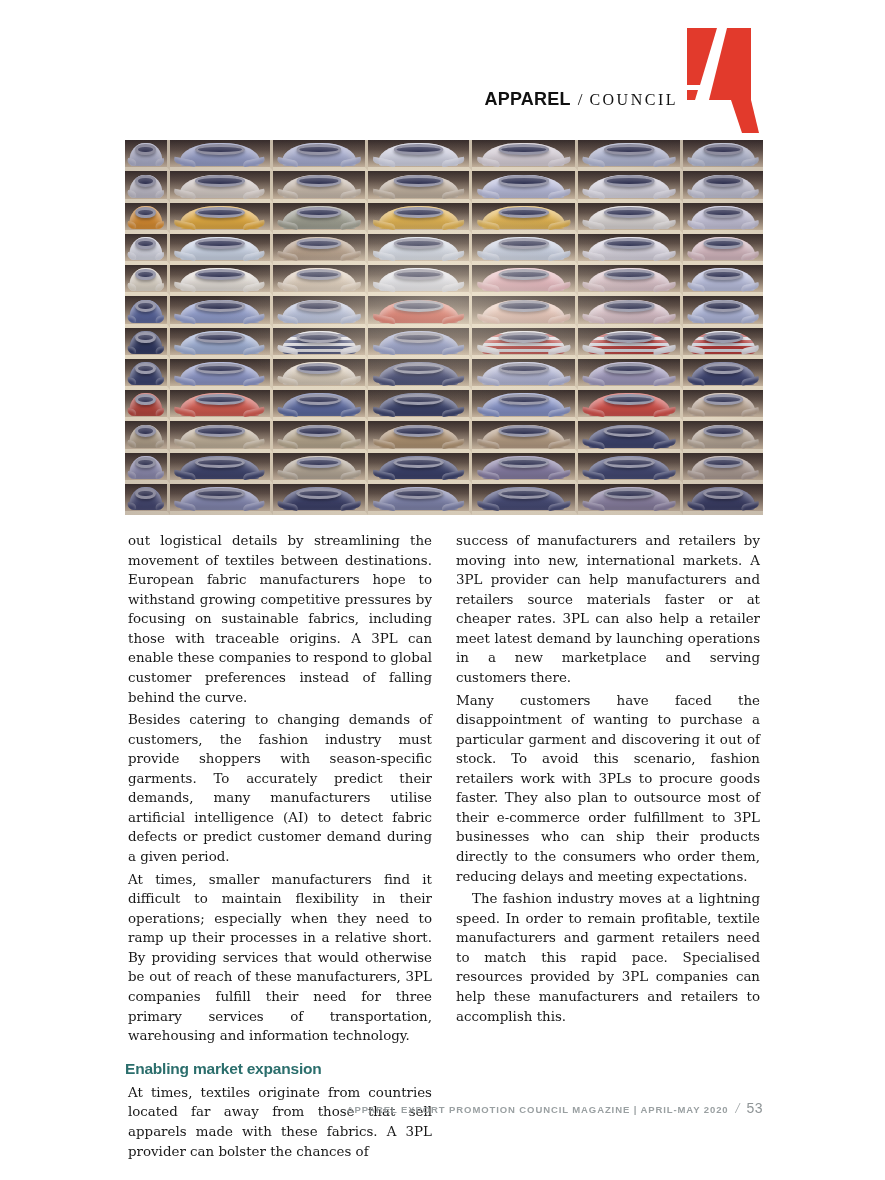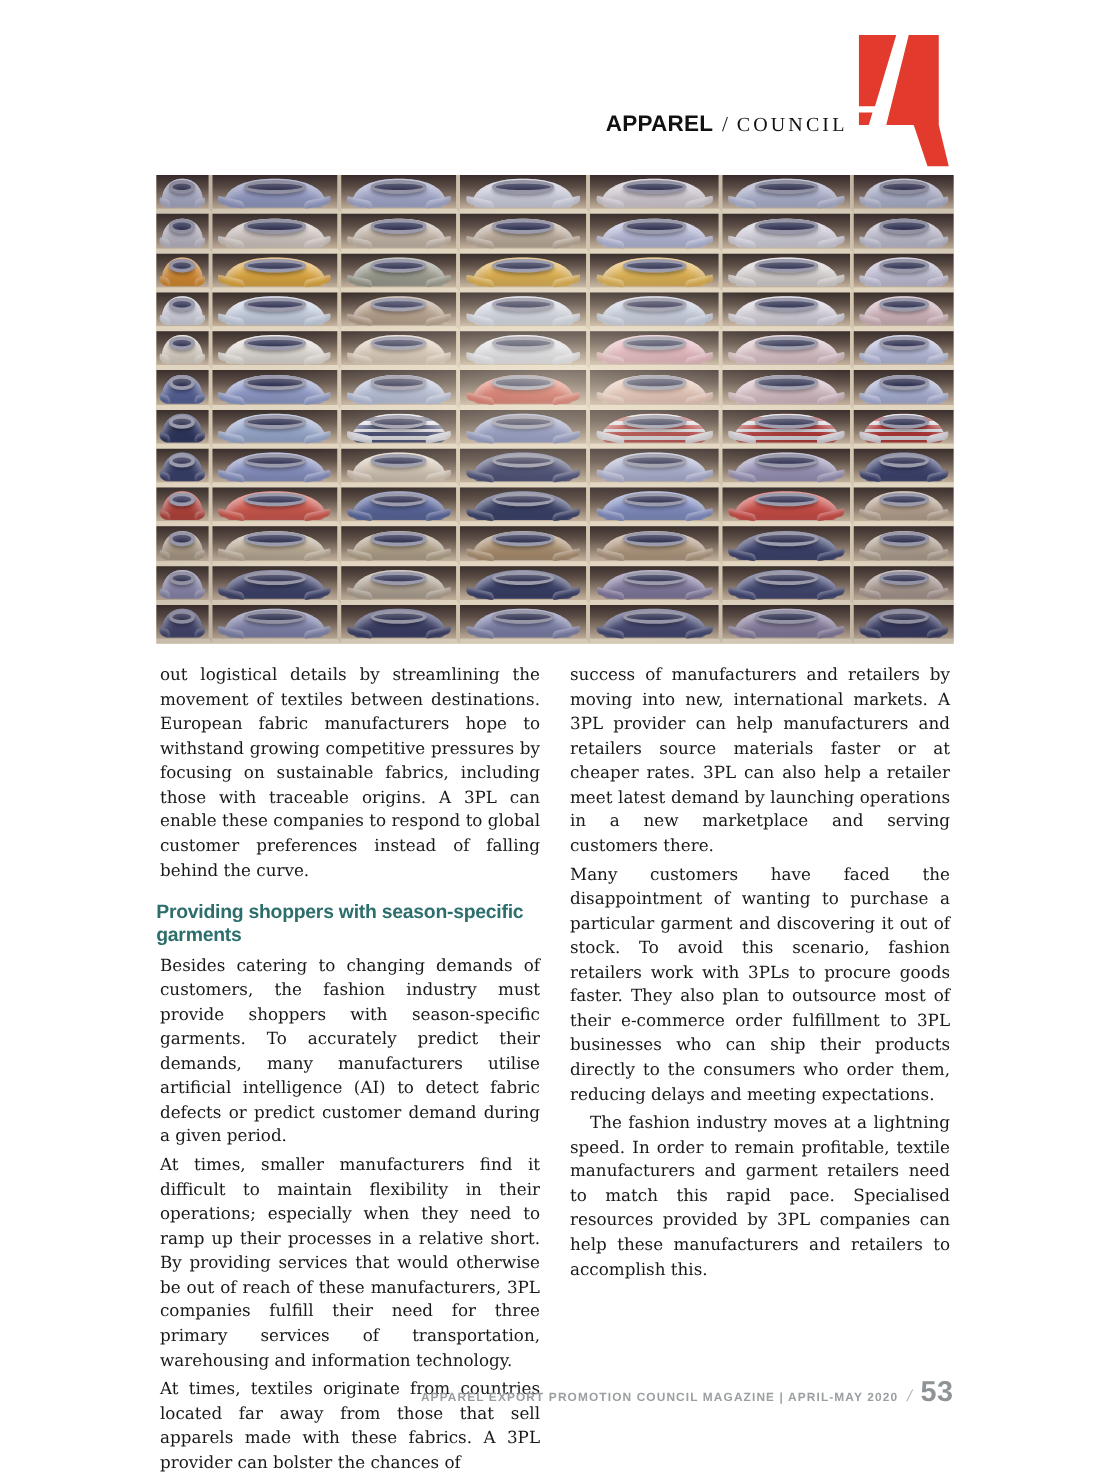--- a/index.html
+++ b/index.html
@@ -66,21 +66,21 @@
   }
 
   
   .footer {
     position:absolute; top:1100px; right:0;
     display:flex; align-items:baseline; gap:7px;
     font-family:"Liberation Sans", sans-serif; white-space:nowrap;
   }
   .footer-text { font-size:9.5px; letter-spacing:0.9px; font-weight:bold; }
   .footer-slash { font-family:"Liberation Serif", serif; font-style:italic; font-size:14px; }
-  .footer-page { font-size:23px; font-weight:bold; letter-spacing:0.5px; }
+  .footer-page { font-size:14px; font-weight:normal; letter-spacing:0.5px; }
 </style>
 </head>
 <body>
 
 <div class="page">
   <div class="content">
 
     <div class="header">
       <div class="brand">
         <div class="brand-text">
@@ -687,23 +687,23 @@
             <div class="wing r" style="background: rgb(62, 70, 111);"></div>
             <div class="collar" style="background: rgb(38, 43, 73);"></div>
           </div>
         </div>
         <div class="photo-overlay"></div>
     </div>
 
     <div class="columns">
       <div class="col" id="left-col">
           <p style="color: rgb(24, 24, 24);">out logistical details by streamlining the movement of textiles between destinations. European fabric manufacturers hope to withstand growing competitive pressures by focusing on sustainable fabrics, including those with traceable origins. A 3PL can enable these companies to respond to global customer preferences instead of falling behind the curve.</p>
-          <h2 class="section-heading" style="color: rgb(43, 110, 108);">Providing shoppers with season-specific garments</h2>
           <p style="color: rgb(24, 24, 24);">Besides catering to changing demands of customers, the fashion industry must provide shoppers with season-specific garments. To accurately predict their demands, many manufacturers utilise artificial intelligence (AI) to detect fabric defects or predict customer demand during a given period.</p>
           <p style="color: rgb(24, 24, 24);">At times, smaller manufacturers find it difficult to maintain flexibility in their operations; especially when they need to ramp up their processes in a relative short. By providing services that would otherwise be out of reach of these manufacturers, 3PL companies fulfill their need for three primary services of transportation, warehousing and information technology.</p>
+          <h2 class="section-heading" style="color: rgb(43, 110, 108);">Enabling market expansion</h2>
           <p style="color: rgb(24, 24, 24);">At times, textiles originate from countries located far away from those that sell apparels made with these fabrics. A 3PL provider can bolster the chances of</p>
         </div>
       <div class="col" id="right-col">
           <p style="color: rgb(24, 24, 24);">success of manufacturers and retailers by moving into new, international markets. A 3PL provider can help manufacturers and retailers source materials faster or at cheaper rates. 3PL can also help a retailer meet latest demand by launching operations in a new marketplace and serving customers there.</p>
           <p style="color: rgb(24, 24, 24);">Many customers have faced the disappointment of wanting to purchase a particular garment and discovering it out of stock. To avoid this scenario, fashion retailers work with 3PLs to procure goods faster. They also plan to outsource most of their e-commerce order fulfillment to 3PL businesses who can ship their products directly to the consumers who order them, reducing delays and meeting expectations.</p>
           <p class="indent" style="color: rgb(24, 24, 24);">The fashion industry moves at a lightning speed. In order to remain profitable, textile manufacturers and garment retailers need to match this rapid pace. Specialised resources provided by 3PL companies can help these manufacturers and retailers to accomplish this.</p>
         </div>
     </div>
 
     <div class="footer">

